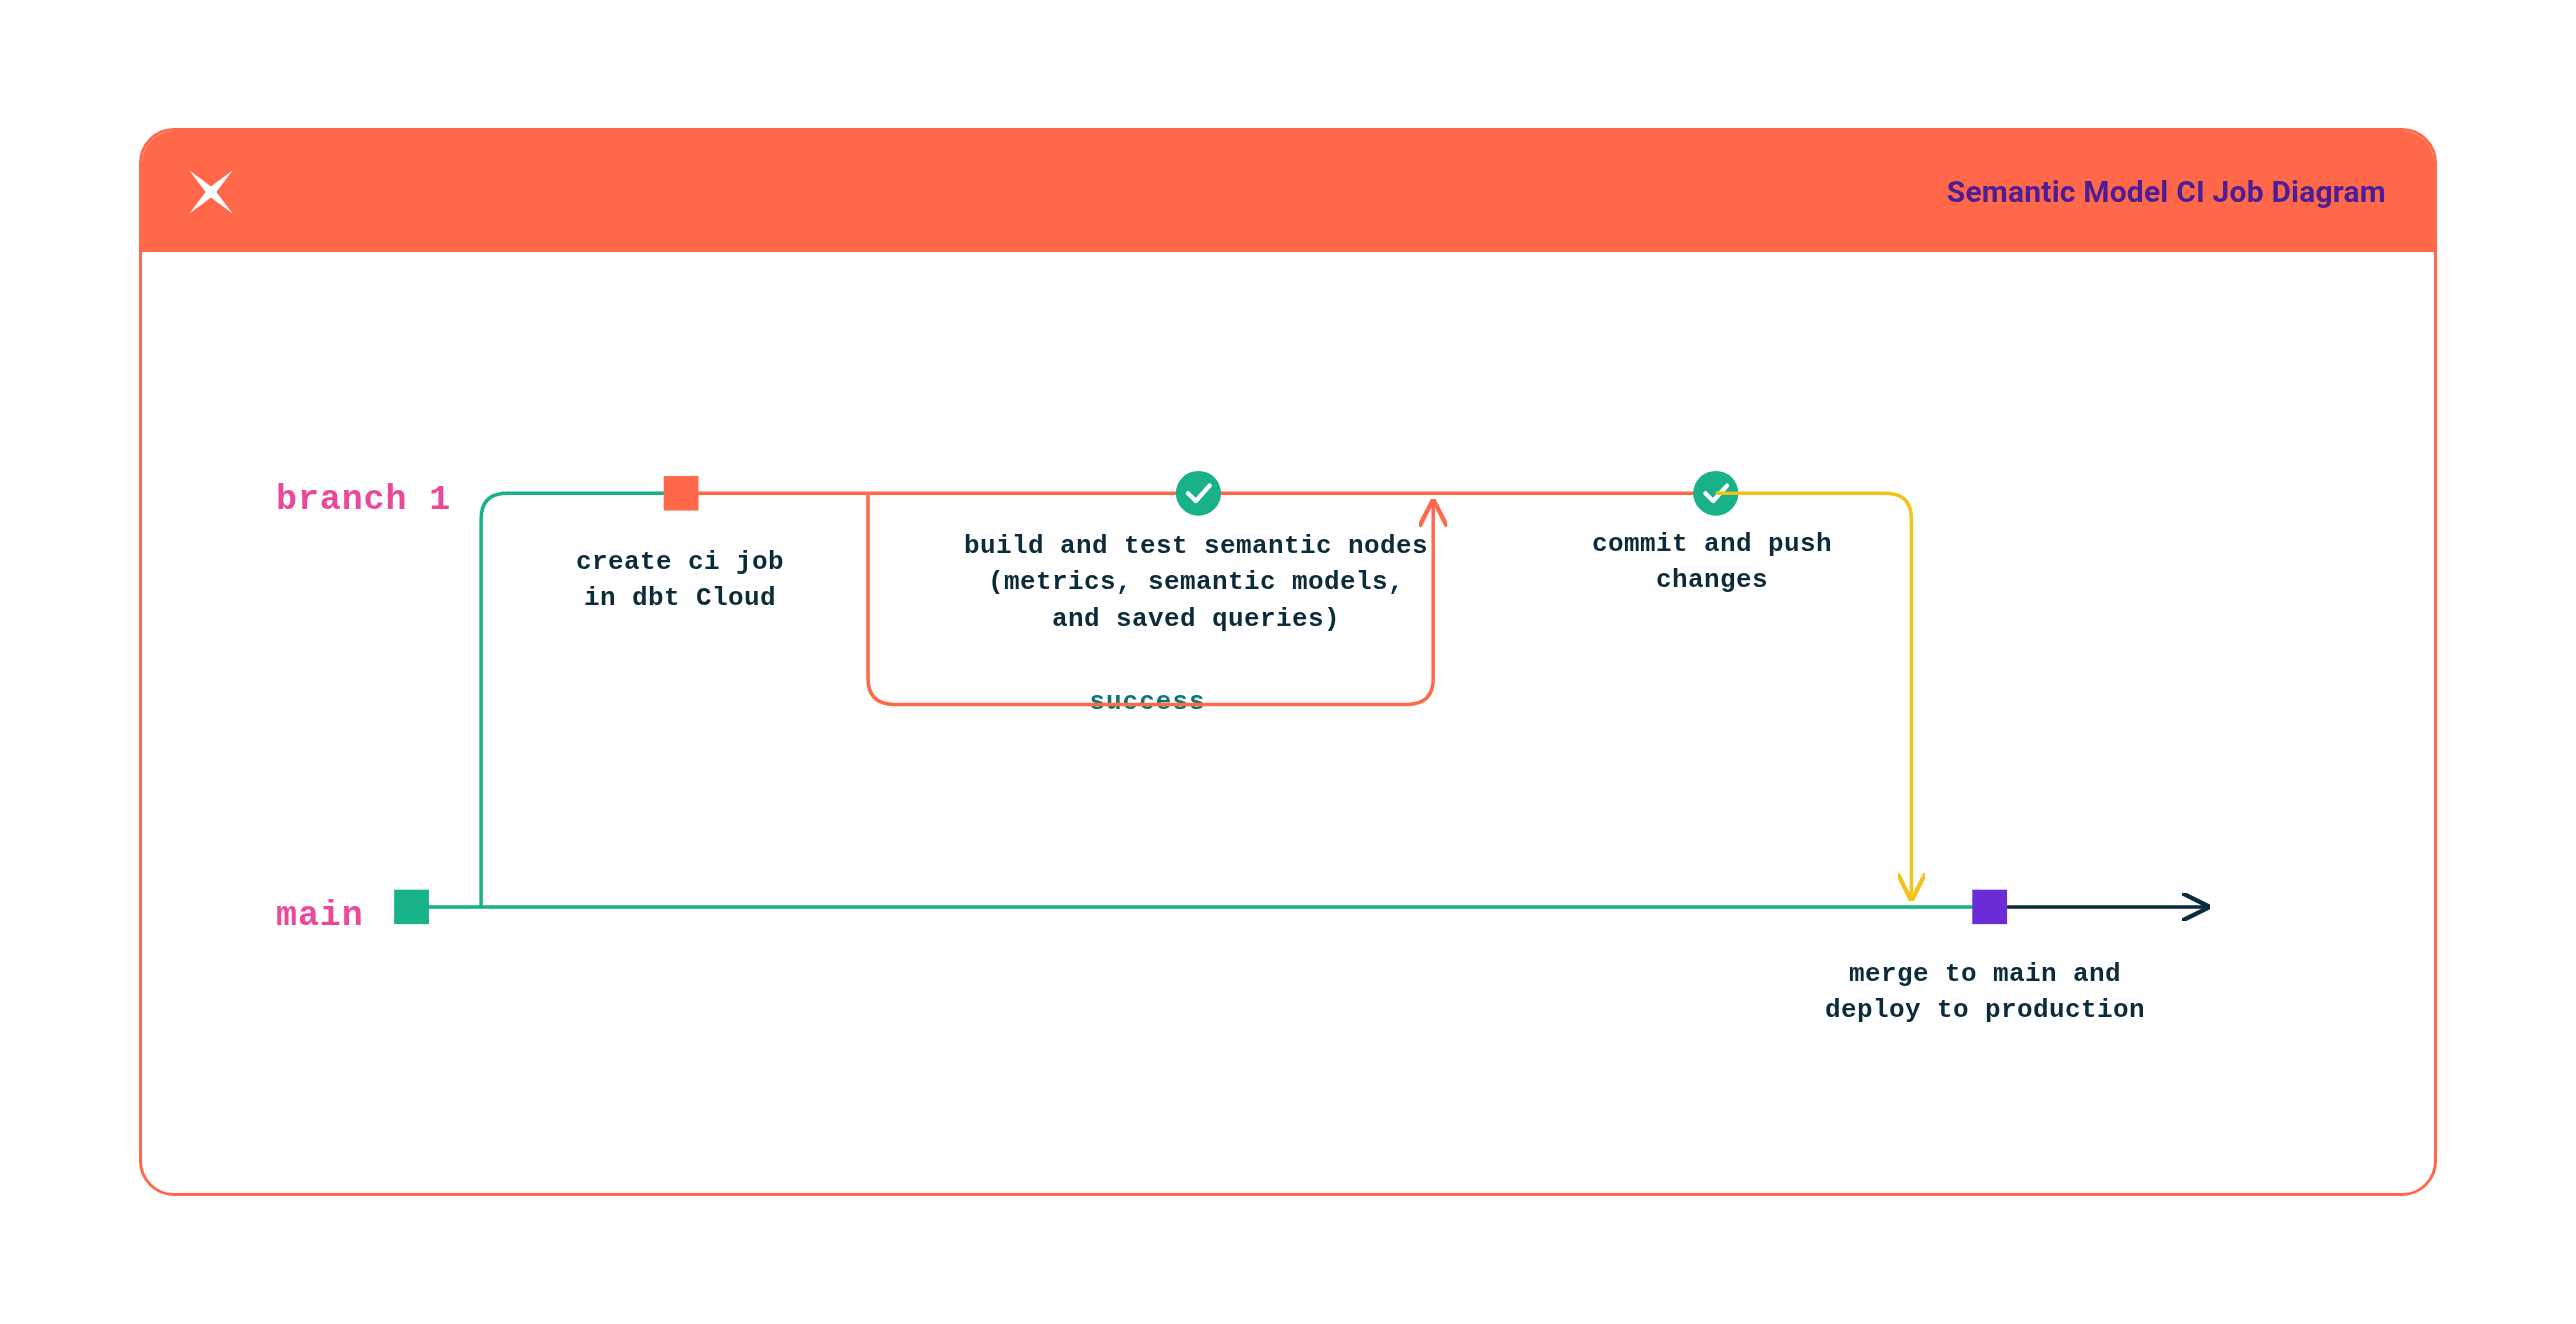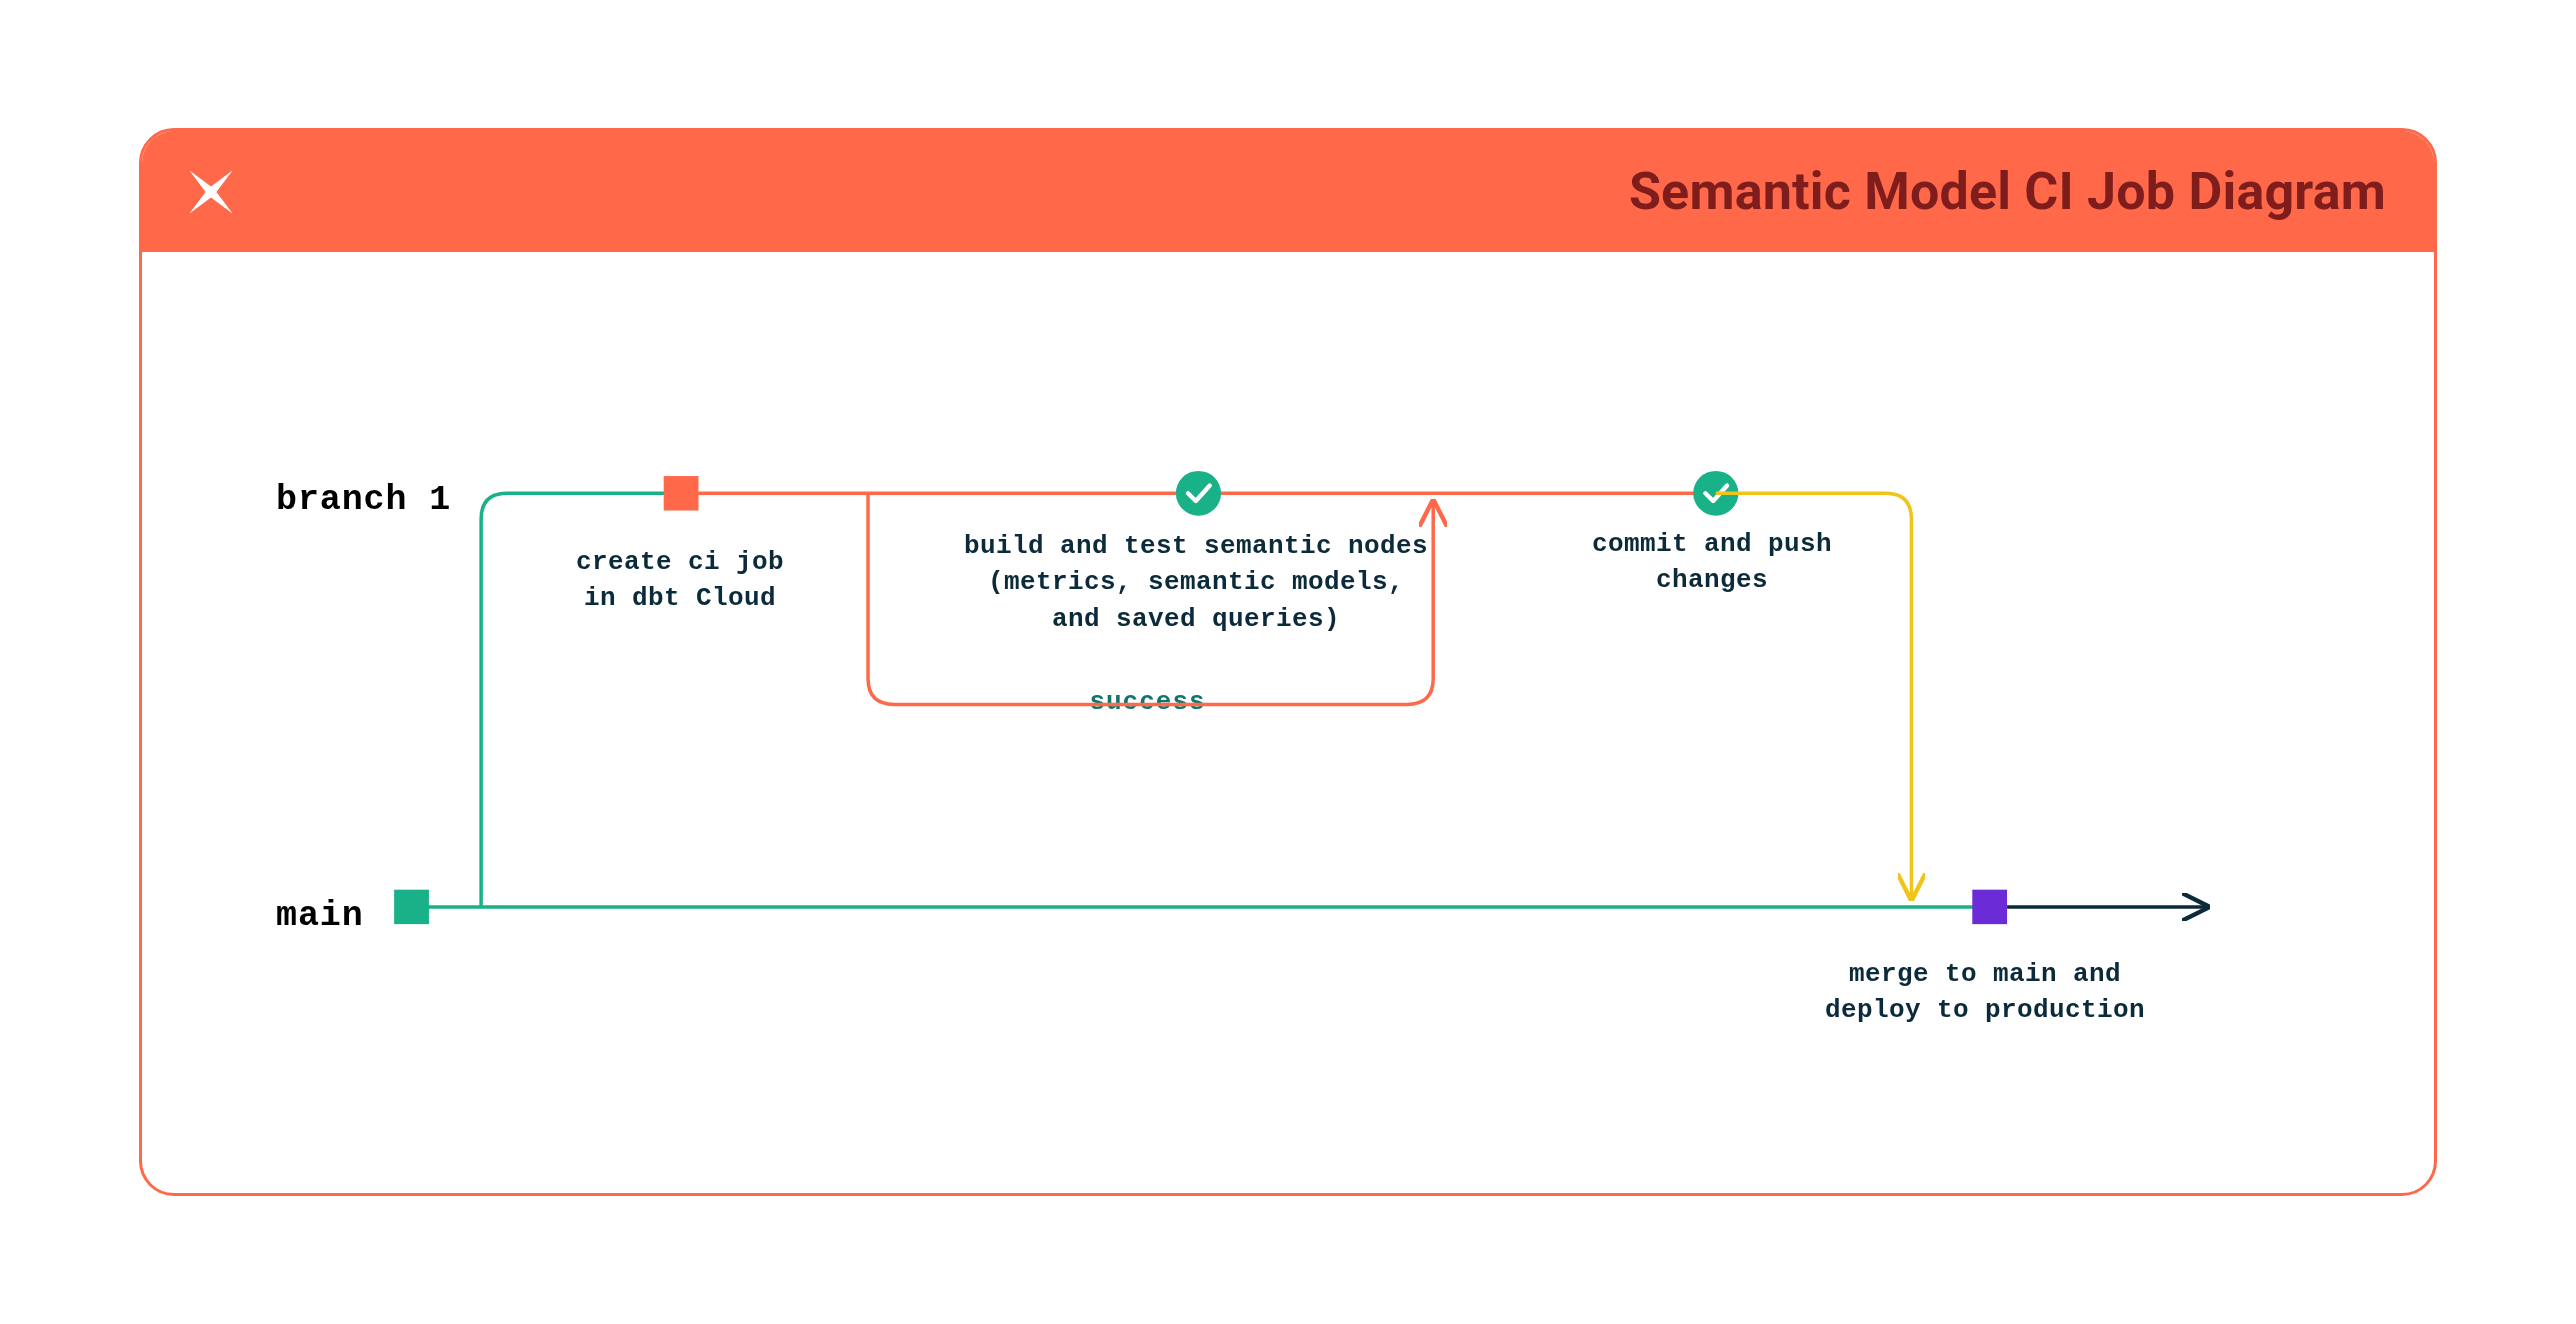--- a/index.html
+++ b/index.html
@@ -33,23 +33,23 @@
     justify-content: space-between;
     padding: 0 48px 0 35px;
   }
   .logo {
     color: #fff;
     display: flex;
     align-items: center;
     justify-content: center;
   }
   .header-title {
-    color: #7f1d1d;
+    color: #4c1d95;
     font-weight: 700;
-    font-size: 52px;
+    font-size: 30px;
     letter-spacing: 0.2px;
     margin-left: 40px;
   }
   .diagram-area {
     position: relative;
     width: 100%;
     height: calc(100% - 121px);
   }
   .mono {
     font-family: ui-monospace, SFMono-Regular, Menlo, Monaco, Consolas, "Liberation Mono", "Courier New", monospace;
@@ -64,21 +64,21 @@
   }
   .label {
     position: absolute;
     text-align: center;
     white-space: pre;
   }
   .branch-label {
     left: 134px;
     font-size: 35px;
     font-weight: 800;
-    color: #000000;
+    color: #ec4899;
     letter-spacing: 0.9px;
   }
   .success-label {
     color: #0f766e;
     font-weight: 700;
     font-size: 26px;
     letter-spacing: 1px;
   }
 </style>
 </head>

